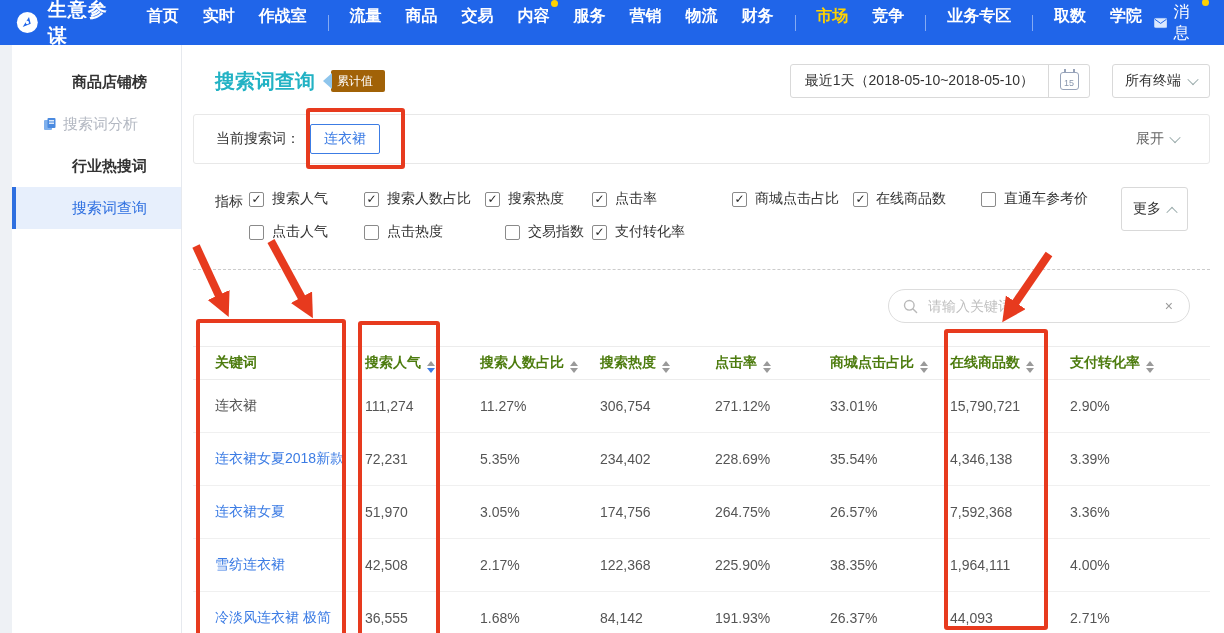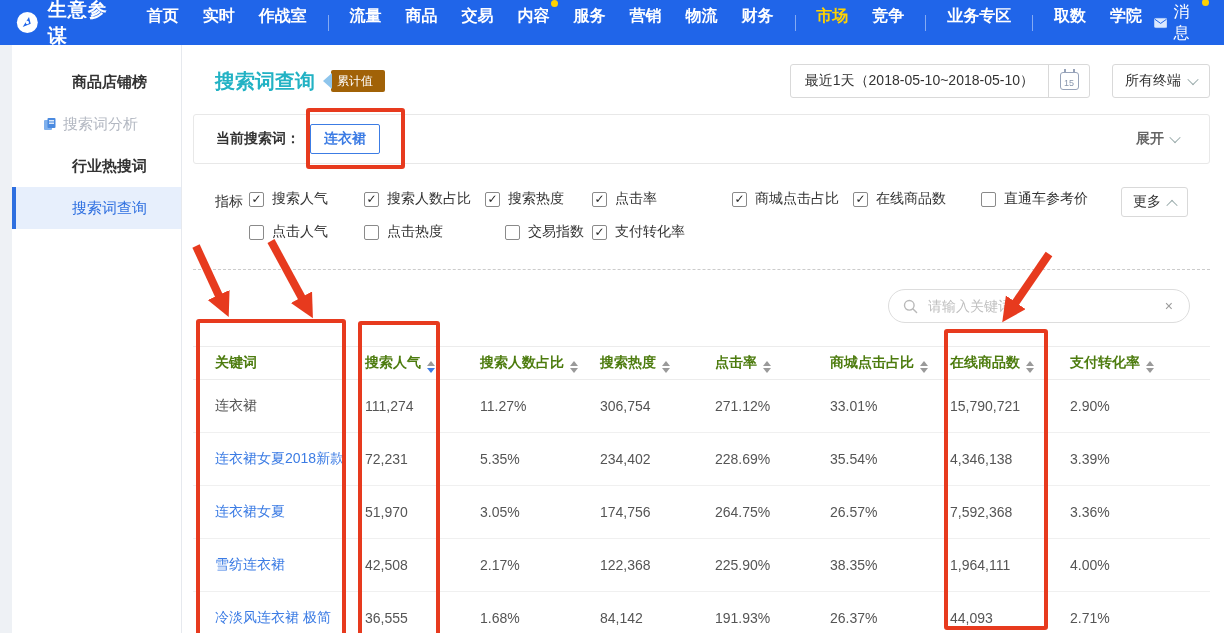--- a/index.html
+++ b/index.html
@@ -90,42 +90,42 @@
   .cal-icon::before { left:3px; } .cal-icon::after { right:3px; }
   .terminal-btn { margin-left:22px; padding:0 12px; }
   .chev { width:8px; height:8px; border-right:1.6px solid #9aa; border-bottom:1.6px solid #9aa; display:inline-block; }
   .chev.down { transform:rotate(45deg) translate(-1px,-1px); }
   .chev.up { transform:rotate(-135deg) translate(-1px,-1px); }
   .terminal-btn .chev { margin-left:8px; }
 
   
   .filter-panel {
     margin-top:12px; height:50px; border:1px solid #e8e8e8; border-radius:3px;
-    display:flex; align-items:center; padding:0 30px 0 22px;font-weight:bold;
+    display:flex; align-items:center; padding:0 30px 0 22px;
   }
   .filter-label { font-size:14px; color:#333; }
   .keyword-chip {
     margin-left:10px; border:1px solid #3c7ce4; color:#3c7ce4; font-size:14px;
     padding:5px 13px; border-radius:2px; background:#fff; cursor:pointer;
   }
   .filter-expand { margin-left:auto; font-size:14px; color:#666; cursor:pointer; display:flex; align-items:center; }
   .filter-expand .chev { margin-left:7px; }
 
   
   .metrics { position:relative; height:62px; margin-top:26px; }
   .m-label { position:absolute; left:22px; top:3px; font-size:14px; color:#333; }
   .metric { position:absolute; display:flex; align-items:center; font-size:14px; color:#333; cursor:pointer; white-space:nowrap; }
   .cb {
     width:15px; height:15px; border:1px solid #8a8a8a; border-radius:2px; background:#fff;
     font-size:12px; line-height:13px; text-align:center; color:#1f1f1f; font-weight:bold;
     margin-right:8px; flex:0 0 auto;
   }
   .more-btn {
     position:absolute; right:22px; top:-3px; border:1px solid #d9d9d9; border-radius:3px;
-    background:#fff; font-size:14px; color:#333; padding:5px 11px; display:flex;
+    background:#fff; font-size:14px; color:#333; padding:12px 11px; display:flex;
     align-items:center; cursor:pointer;
   }
   .more-btn .chev { margin-left:7px; margin-top:4px; }
 
   .dash-sep { border-top:1px dashed #ccc; margin-top:17px; }
 
   
   .search-row { position:relative; height:36px; margin-top:19px; }
   .search-box {
     position:absolute; right:20px; top:0; width:302px; height:34px;

